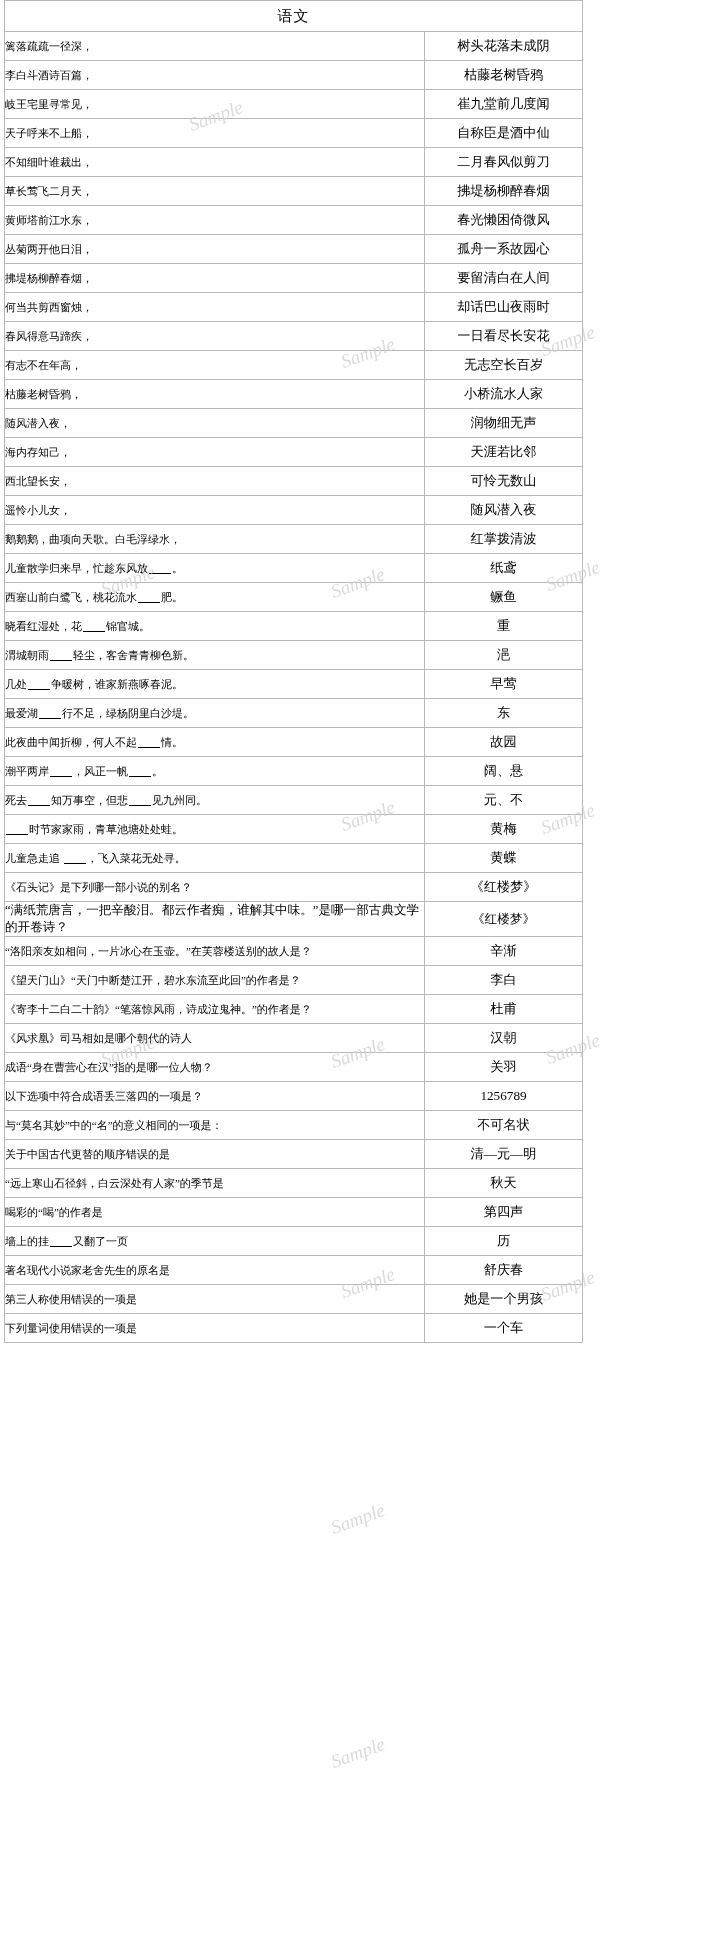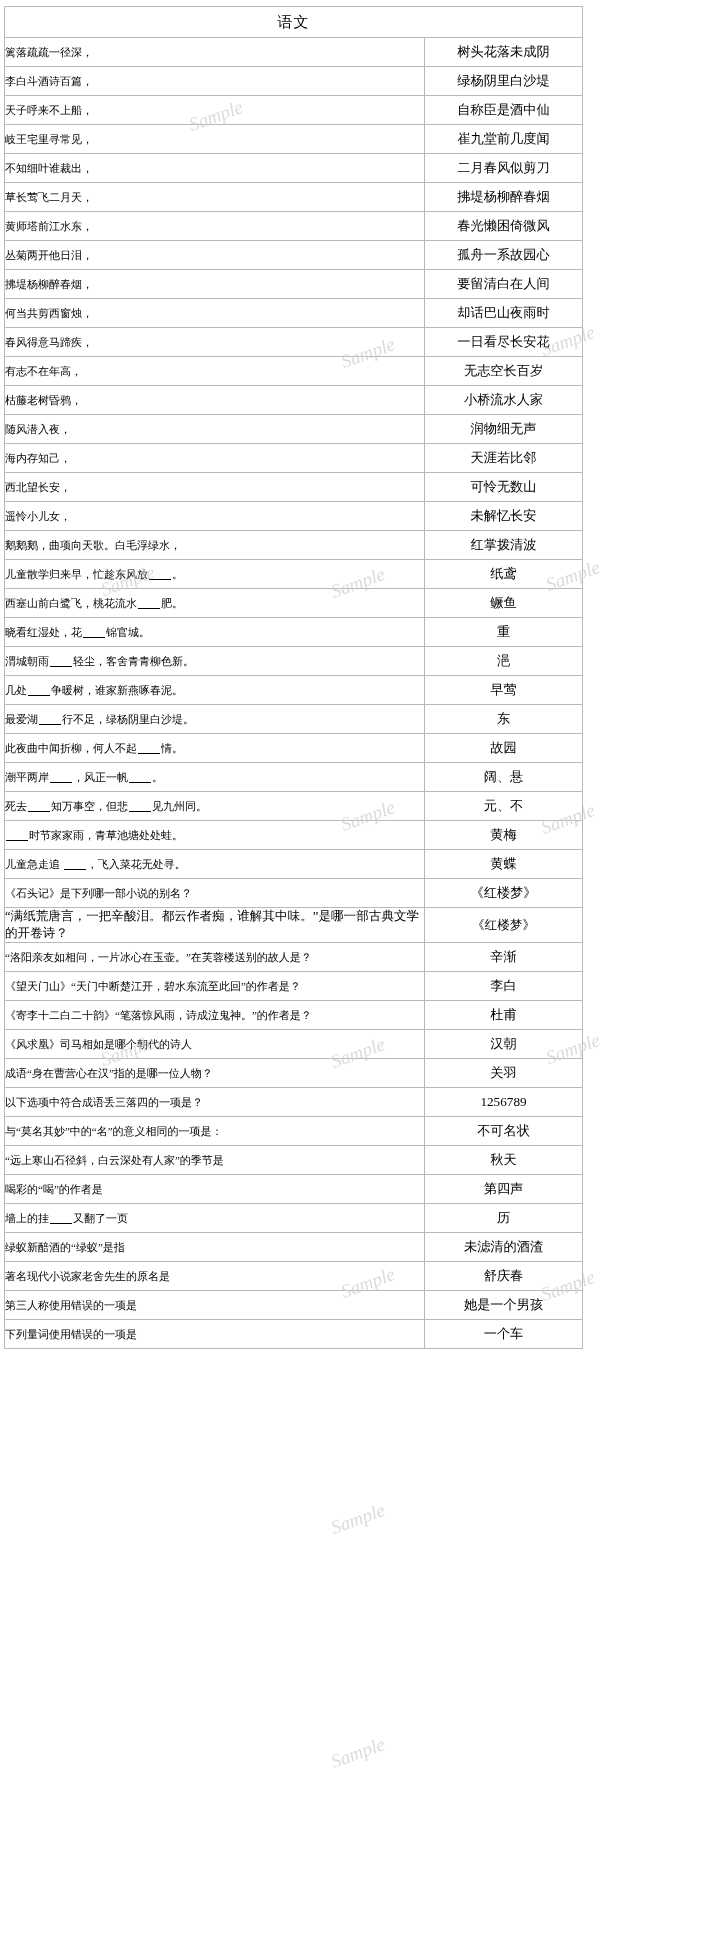--- a/index.html
+++ b/index.html
@@ -14,21 +14,21 @@
   .page {
     position: relative;
     width: 720px;
     min-height: 1949px;
     background: #ffffff;
     overflow: hidden;
   }
   .sheet {
     position: relative;
     width: 578px;
-    margin: 6px 0 0 4px;
+    margin: 0 0 0 4px;
     border-collapse: collapse;
     table-layout: fixed;
   }
   .sheet td {
     border: 1px solid #b9b9b9;
     padding: 0;
     vertical-align: middle;
   }
   .title-row td {
     height: 30px;
@@ -98,31 +98,31 @@
     <tbody>
       <tr class="title-row">
         <td colspan="2">语文</td>
       </tr>
     <tr>
           <td class="cell-q">篱落疏疏一径深，</td>
           <td class="cell-a">树头花落未成阴</td>
         </tr>
         <tr>
           <td class="cell-q">李白斗酒诗百篇，</td>
-          <td class="cell-a">绿杨阴里白沙堤</td>
+          <td class="cell-a">枯藤老树昏鸦</td>
+        </tr>
+        <tr>
+          <td class="cell-q">岐王宅里寻常见，</td>
+          <td class="cell-a">崔九堂前几度闻</td>
         </tr>
         <tr>
           <td class="cell-q">天子呼来不上船，</td>
           <td class="cell-a">自称臣是酒中仙</td>
         </tr>
         <tr>
-          <td class="cell-q">岐王宅里寻常见，</td>
-          <td class="cell-a">崔九堂前几度闻</td>
-        </tr>
-        <tr>
           <td class="cell-q">不知细叶谁裁出，</td>
           <td class="cell-a">二月春风似剪刀</td>
         </tr>
         <tr>
           <td class="cell-q">草长莺飞二月天，</td>
           <td class="cell-a">拂堤杨柳醉春烟</td>
         </tr>
         <tr>
           <td class="cell-q">黄师塔前江水东，</td>
           <td class="cell-a">春光懒困倚微风</td>
@@ -158,21 +158,21 @@
         <tr>
           <td class="cell-q">海内存知己，</td>
           <td class="cell-a">天涯若比邻</td>
         </tr>
         <tr>
           <td class="cell-q">西北望长安，</td>
           <td class="cell-a">可怜无数山</td>
         </tr>
         <tr>
           <td class="cell-q">遥怜小儿女，</td>
-          <td class="cell-a">未解忆长安</td>
+          <td class="cell-a">随风潜入夜</td>
         </tr>
         <tr>
           <td class="cell-q">鹅鹅鹅，曲项向天歌。白毛浮绿水，</td>
           <td class="cell-a">红掌拨清波</td>
         </tr>
         <tr>
           <td class="cell-q">儿童散学归来早，忙趁东风放<span class="blank"></span>。</td>
           <td class="cell-a">纸鸢</td>
         </tr>
         <tr>
@@ -245,34 +245,34 @@
         </tr>
         <tr>
           <td class="cell-q">以下选项中符合成语丢三落四的一项是？</td>
           <td class="cell-a">1256789</td>
         </tr>
         <tr>
           <td class="cell-q">与“莫名其妙”中的“名”的意义相同的一项是：</td>
           <td class="cell-a">不可名状</td>
         </tr>
         <tr>
+          <td class="cell-q">关于中国古代更替的顺序错误的是</td>
+          <td class="cell-a">清—元—明</td>
+        </tr>
+        <tr>
           <td class="cell-q">“远上寒山石径斜，白云深处有人家”的季节是</td>
           <td class="cell-a">秋天</td>
         </tr>
         <tr>
           <td class="cell-q">喝彩的“喝”的作者是</td>
           <td class="cell-a">第四声</td>
         </tr>
         <tr>
           <td class="cell-q">墙上的挂<span class="blank"></span>又翻了一页</td>
           <td class="cell-a">历</td>
-        </tr>
-        <tr>
-          <td class="cell-q">绿蚁新醅酒的“绿蚁”是指</td>
-          <td class="cell-a">未滤清的酒渣</td>
         </tr>
         <tr>
           <td class="cell-q">著名现代小说家老舍先生的原名是</td>
           <td class="cell-a">舒庆春</td>
         </tr>
         <tr>
           <td class="cell-q">第三人称使用错误的一项是</td>
           <td class="cell-a">她是一个男孩</td>
         </tr>
         <tr>

